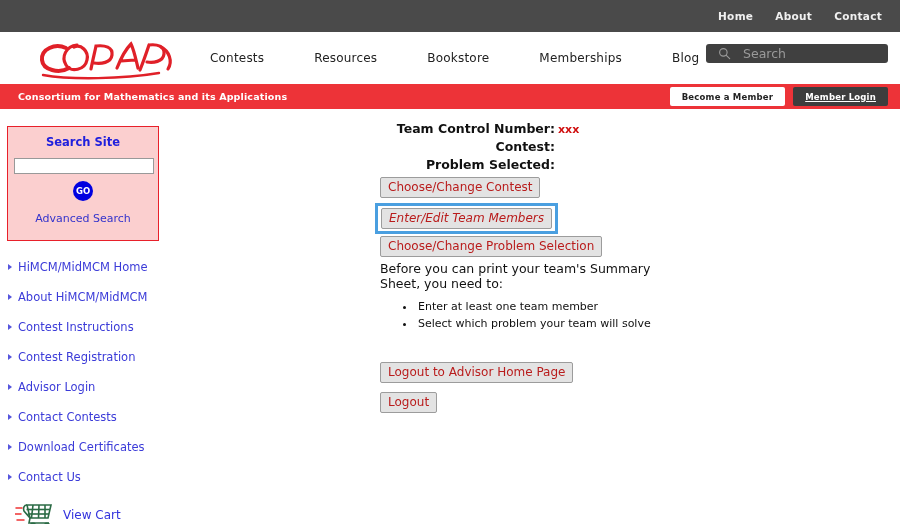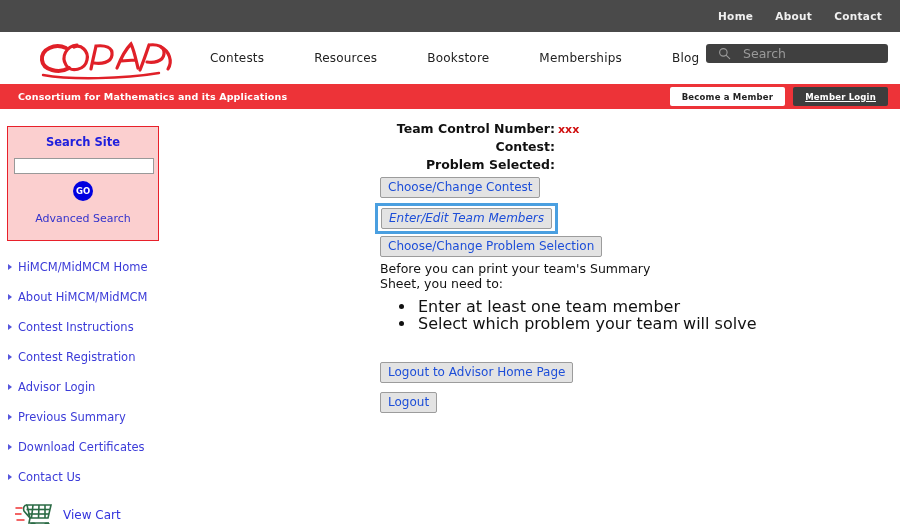--- a/index.html
+++ b/index.html
@@ -239,21 +239,21 @@
     text-align: right;
   }
   .infoline .val { font-size: 12px; margin-left: 3px; }
   .infoline .val.red { color: #d01010; font-weight: bold; font-size: 11px; }
 
   .btnstack { margin-top: 4px; position: relative; }
   .uibtn {
     display: block;
     font-family: inherit;
     font-size: 12px;
-    color: #1d4ed8;
+    color: #b91c1c;
     background: #e3e3e3;
     border: 1px solid #9c9c9c;
     border-radius: 2px;
     padding: 2px 7px 3px 7px;
     margin-bottom: 4px;
     cursor: pointer;
     line-height: 14px;
   }
   .hl-wrap {
     display: inline-block;
@@ -265,21 +265,21 @@
 
   .para {
     margin-top: 4px;
     font-size: 12.5px;
     line-height: 15px;
     width: 300px;
   }
   ul.needs {
     margin: 7px 0 0 0;
     padding-left: 36px;
-    font-size: 16px;
+    font-size: 11px;
     line-height: 17px;
   }
   ul.needs li { padding-left: 2px; }
 
   .lowerbtns { margin-top: 30px; }
   .lowerbtns .uibtn { margin-bottom: 9px; }
 </style>
 </head>
 <body>
 
@@ -336,21 +336,21 @@
       <button class="gobtn">GO</button>
       <a href="#" class="advsearch">Advanced Search</a>
     </div>
 
     <div class="navlist">
       <a href="#"><span class="tri"></span><span>HiMCM/MidMCM Home</span></a>
       <a href="#"><span class="tri"></span><span>About HiMCM/MidMCM</span></a>
       <a href="#"><span class="tri"></span><span>Contest Instructions</span></a>
       <a href="#"><span class="tri"></span><span>Contest Registration</span></a>
       <a href="#"><span class="tri"></span><span>Advisor Login</span></a>
-      <a href="#"><span class="tri"></span><span>Previous Summary</span></a>
+      <a href="#"><span class="tri"></span><span>Contact Contests</span></a>
       <a href="#"><span class="tri"></span><span>Download Certificates</span></a>
       <a href="#"><span class="tri"></span><span>Contact Us</span></a>
     </div>
 
     <div class="cartrow">
       <svg width="42" height="30" viewBox="0 0 42 30">
         <g stroke="#2b6b45" stroke-width="1.6" fill="none">
           <path d="M12 5 L36 5 L33 18 L15 18 Z"></path>
           <path d="M12 5 C9 5, 8 8, 9 11 L15 18 L14 23 L34 23"></path>
           <line x1="18" y1="5" x2="16.5" y2="18"></line>

